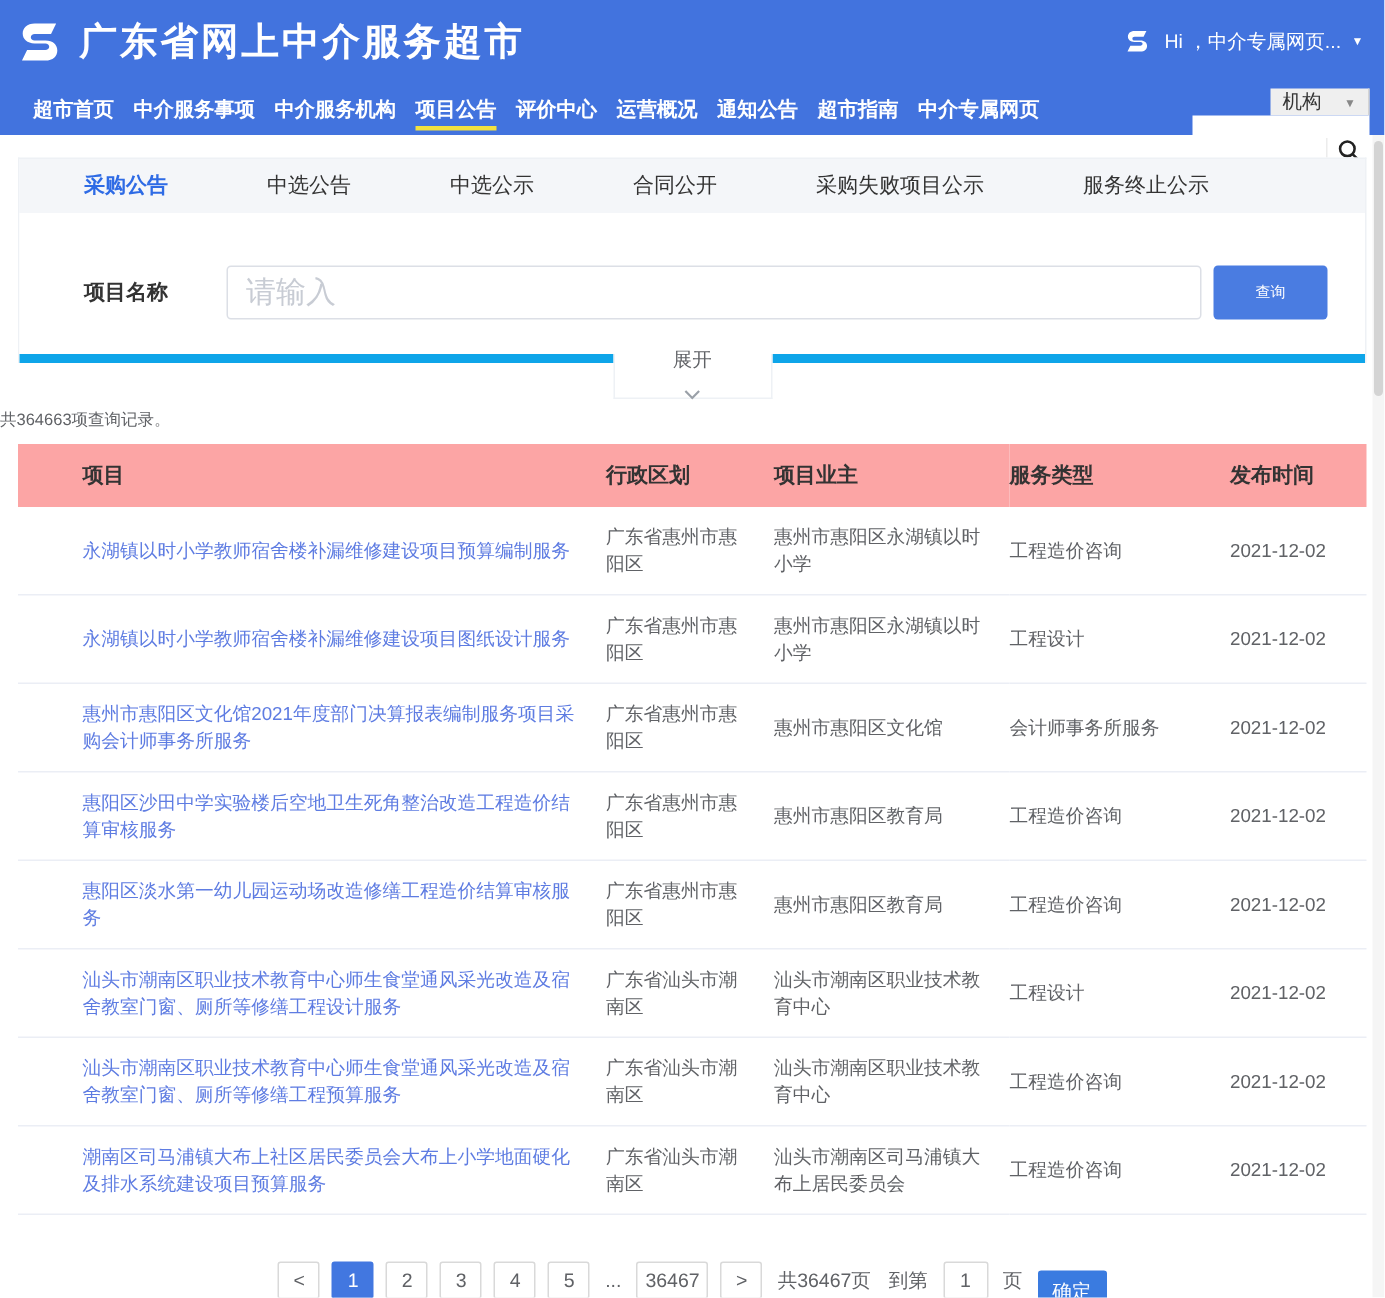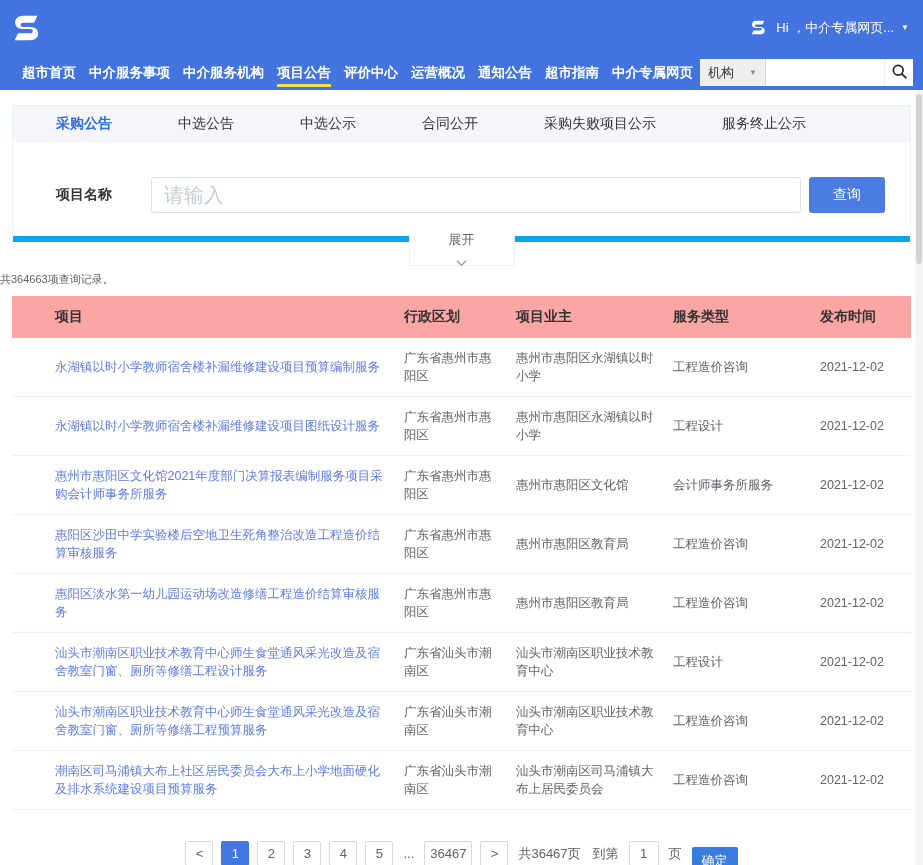--- a/index.html
+++ b/index.html
@@ -16,35 +16,35 @@
   .logo-lg svg { width:38px; height:38px; display:block; }
   .site-title { color:#fff; font-size:25px; font-weight:bold; letter-spacing:2px; }
   .user-menu { display:flex; align-items:center; gap:7px; color:#fff; font-size:13px; cursor:pointer; }
   .logo-sm svg { width:21px; height:21px; display:block; }
   .caret { font-size:8px; color:#fff; }
   .caret.dark { color:#888; }
   .nav-row { height:35px; display:flex; align-items:center; justify-content:space-between; padding:0 10px 0 22px; }
   .nav-items { display:flex; gap:13px; }
   .nav-item { position:relative; color:#fff; font-size:13.5px; font-weight:bold; text-decoration:none; line-height:35px; height:35px; cursor:pointer; white-space:nowrap; }
   .nav-item.active::after { content:""; position:absolute; left:0; right:0; bottom:3px; height:3px; background:#f2e240; }
-  .nav-search { display:flex; align-items:flex-end; height:27px; }
+  .nav-search { display:flex; align-items:flex-end; height:27px;flex-direction:column; }
   .search-cat { width:66px; height:27px; background:#efefef; border-right:1px solid #d4d4d4; display:flex; align-items:center; justify-content:space-between; padding:0 8px; font-size:13px; color:#333; cursor:pointer; }
   .search-input { width:118px; height:27px; border:none; outline:none; background:#fff; padding:0 6px; font-size:13px; }
   .search-btn { width:29px; height:27px; background:#fff; border:none; border-left:1px solid #ececec; display:flex; align-items:center; justify-content:center; cursor:pointer; }
   
   .panel { position:absolute; left:12px; top:105px; width:899px; border:1px solid #eef1f5; border-bottom:none; background:#fff; }
   .tabs { height:36px; background:#f4f6f9; display:flex; align-items:center; padding-left:43px; gap:66px; }
   .tab { font-size:14px; color:#333; text-decoration:none; cursor:pointer; white-space:nowrap; }
   .tab.active { color:#2e6be5; font-weight:bold; }
   .filter-area { background:#fff; padding:35px 0 23px; border-bottom:6px solid #0ea5e9; position:relative; }
   .filter-row { display:flex; align-items:center; }
   .filter-label { margin-left:43px; width:95px; font-size:14px; font-weight:bold; color:#333; }
   .filter-input { width:650px; height:36px; border:1px solid #dcdfe6; border-radius:3px; padding:0 12px; font-size:20px; color:#333; outline:none; }
   .filter-input::placeholder { color:#c8ccd4; }
-  .query-btn { width:76px; height:36px; margin-left:8px; background:#4a7ce1; color:#fff; border:none; border-radius:3px; font-size:14px; cursor:pointer; }
+  .query-btn { width:76px; height:36px; margin-left:8px; background:#4a7ce1; color:#fff; border:none; border-radius:3px; font-size:10px; cursor:pointer; }
   .expand-tab { position:absolute; left:50%; transform:translateX(-50%); top:100%; width:106px; height:30px; background:#fff; border:1px solid #eef1f5; border-top:none; display:flex; align-items:center; justify-content:center; gap:6px; font-size:13px; color:#606266; cursor:pointer;flex-direction:column; }
   
   .summary { position:absolute; left:0; top:272px; font-size:11px; color:#606266; }
   .table-wrap { position:absolute; left:12px; top:296px; width:899px; }
   table { border-collapse:collapse; table-layout:fixed; width:899px; }
   thead th { background:#fca5a5; height:42px; text-align:left; font-size:14px; font-weight:bold; color:#333; padding:0 10px 0 0; }
   th.c1, td.c1 { padding-left:43px; }
   tbody td { font-size:12.5px; color:#606266; padding:11px 14px 11px 0; line-height:18px; border-bottom:1px solid #ebeef5; vertical-align:middle; }
   td.c1 a { color:#5e7ce2; text-decoration:none; cursor:pointer; }
   
@@ -63,20 +63,21 @@
 <body>
 
 <header class="header">
   <div class="header-top">
     <div class="brand">
       <span class="logo-lg">
         <svg viewBox="0 0 40 40">
             <path d="M31 7H16c-5.5 0-8.5 3.1-8.5 7.1s3.2 6.9 8.3 6.9h7.6c1.7 0 2.7 1 2.7 2.3 0 1.3-1.1 2.3-2.8 2.3H10.6L7 33h16.3c5.5 0 8.5-3.1 8.5-7.1s-3.2-6.9-8.3-6.9h-7.6c-1.7 0-2.7-1-2.7-2.3 0-1.3 1.1-2.3 2.8-2.3h11.4z" fill="#fff"></path>
           </svg>
       </span>
+      <span class="site-title">广东省网上中介服务超市</span>
     </div>
     <div class="user-menu">
       <span class="logo-sm">
         <svg viewBox="0 0 40 40">
             <path d="M31 7H16c-5.5 0-8.5 3.1-8.5 7.1s3.2 6.9 8.3 6.9h7.6c1.7 0 2.7 1 2.7 2.3 0 1.3-1.1 2.3-2.8 2.3H10.6L7 33h16.3c5.5 0 8.5-3.1 8.5-7.1s-3.2-6.9-8.3-6.9h-7.6c-1.7 0-2.7-1-2.7-2.3 0-1.3 1.1-2.3 2.8-2.3h11.4z" fill="#fff"></path>
           </svg>
       </span>
       <span class="user-name">Hi ，中介专属网页...</span>
       <span class="caret">▼</span>
     </div>

